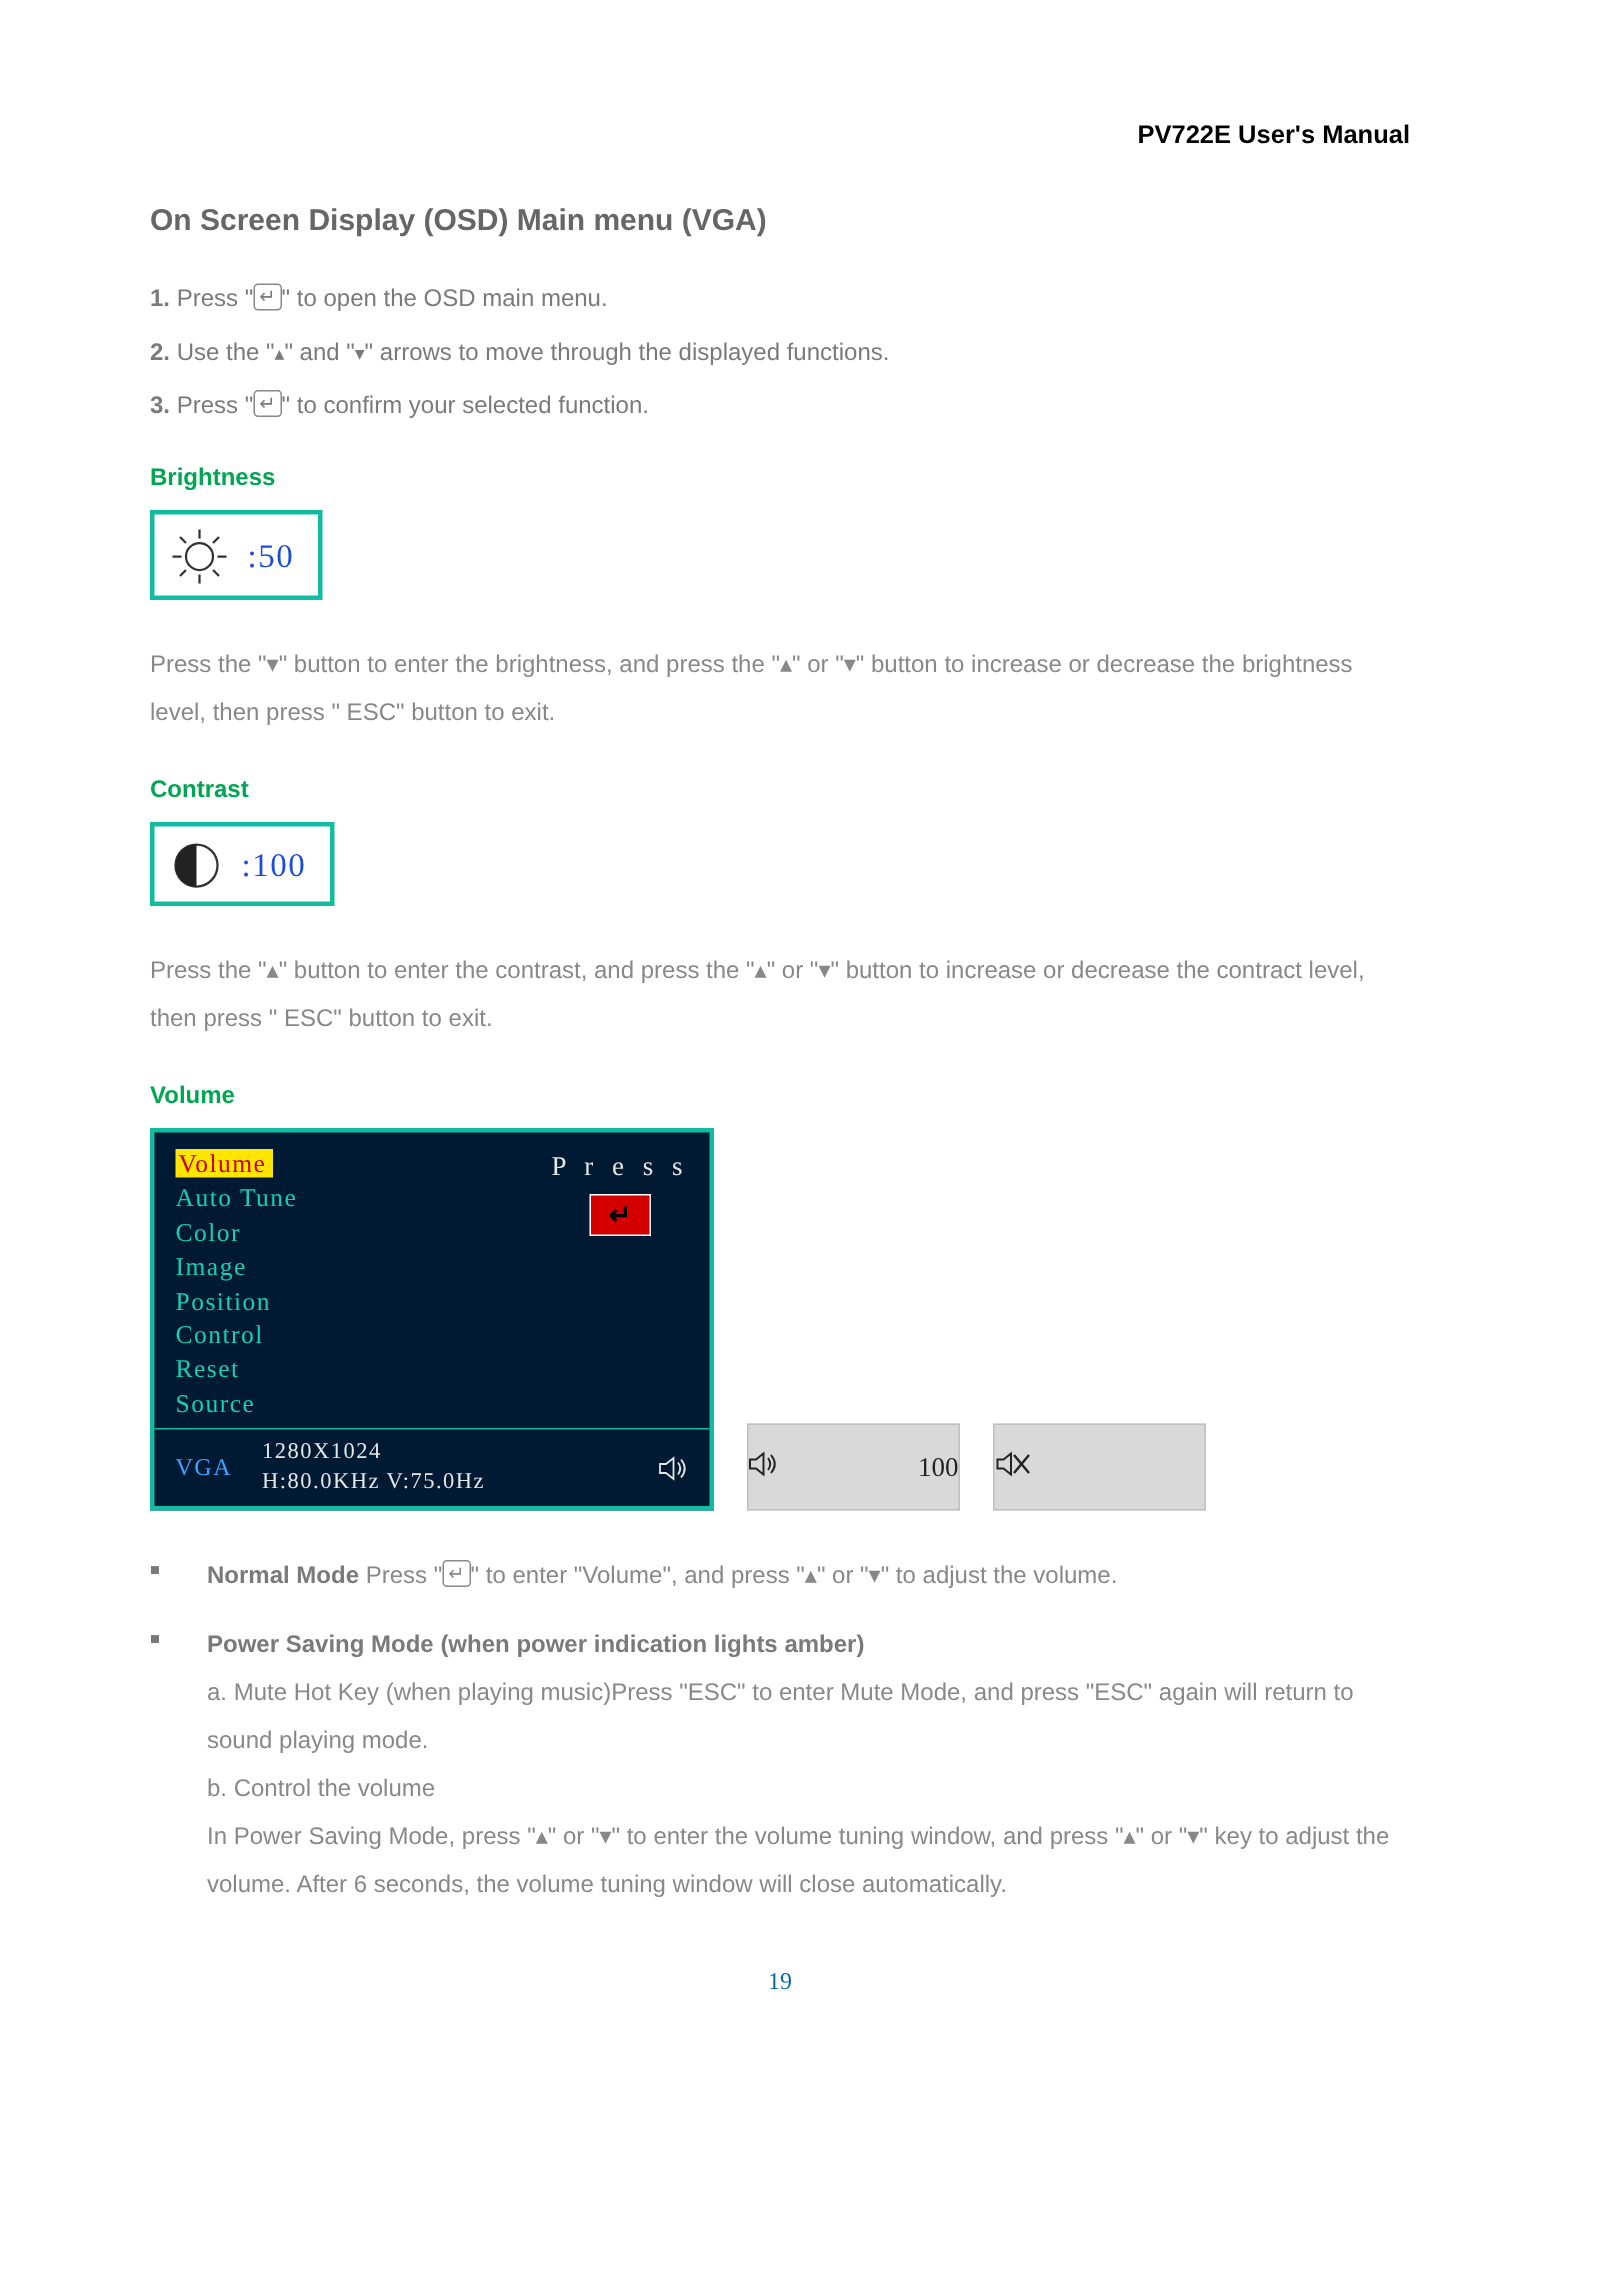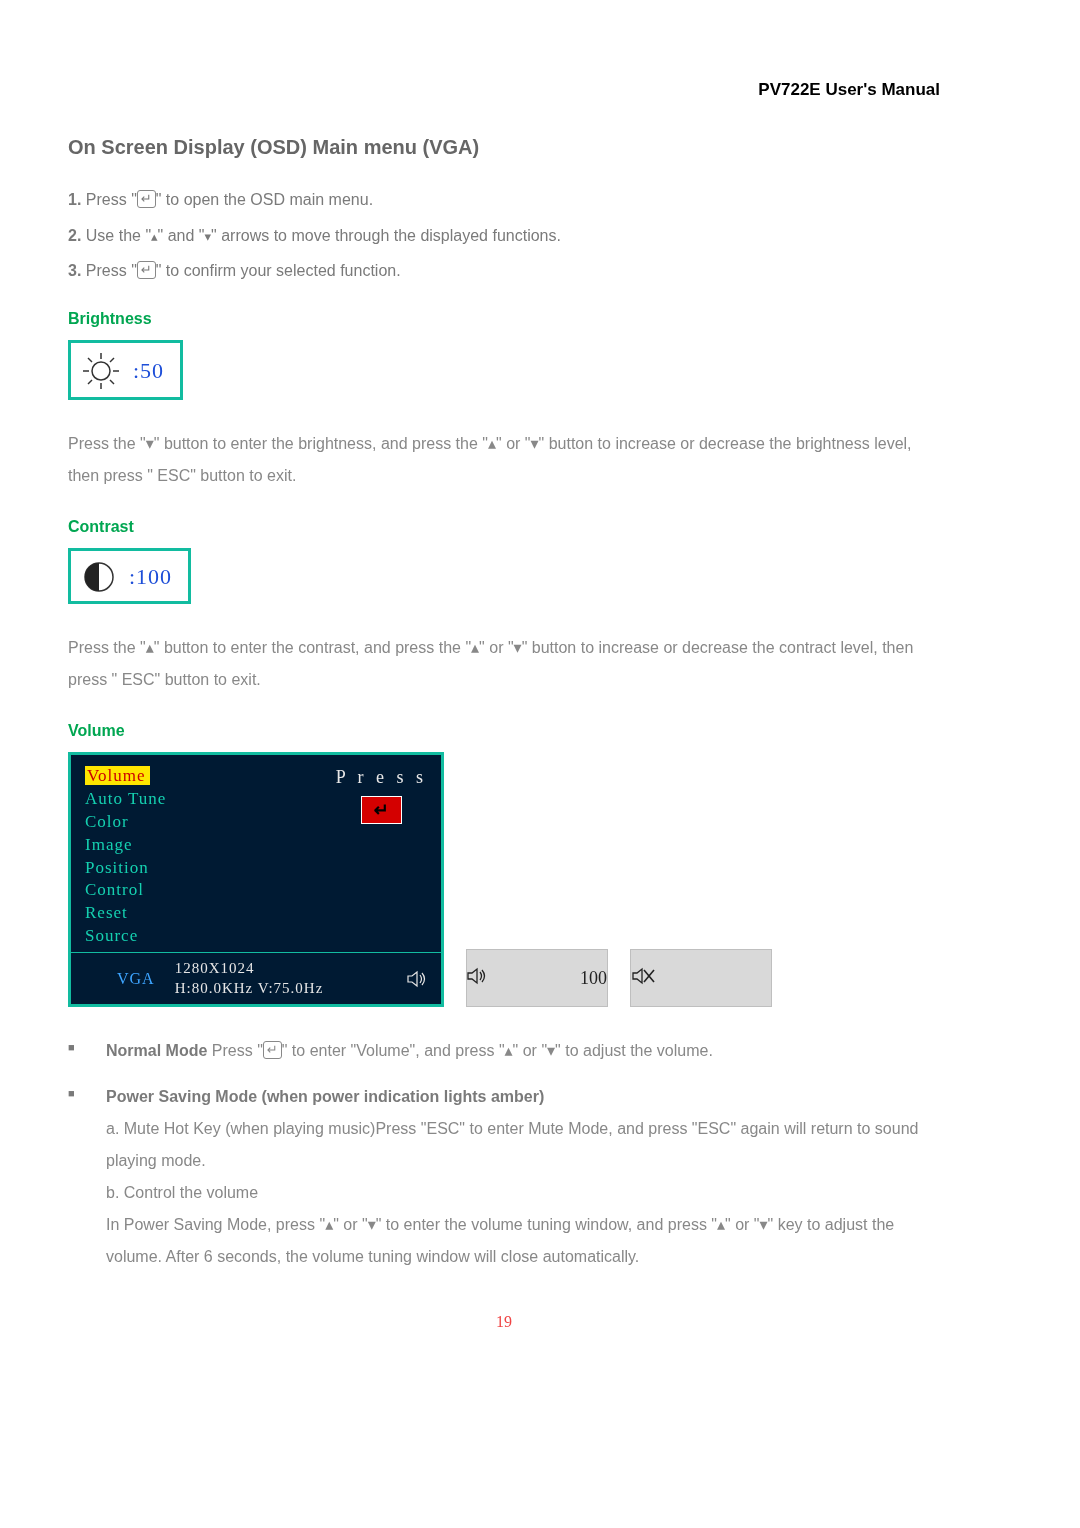--- a/index.html
+++ b/index.html
@@ -5,21 +5,21 @@
   body {
     margin: 0;
     padding: 0;
     background: #fff;
     font-family: Arial, Helvetica, sans-serif;
     width: 1080px;
   }
   .page {
     box-sizing: border-box;
     width: 1080px;
-    padding: 80px 140px 60px 68px;
+    padding: 80px 140px 60px 100px;
   }
   .doc-title {
     text-align: right;
     font-weight: bold;
     color: #000;
     font-size: 17px;
     margin-bottom: 36px;
   }
   h2.section-title {
     font-size: 20px;
@@ -131,21 +131,20 @@
     padding: 6px 12px 6px 14px;
     display: flex;
     align-items: center;
     gap: 20px;
   }
   .vga-txt {
     color: #3da5ff;
     font-family: Georgia, 'Times New Roman', serif;
     font-size: 16px;
     letter-spacing: 1px;
-    margin-left: 32px;
   }
   .res-txt {
     color: #e6e6e6;
     font-family: Georgia, 'Times New Roman', serif;
     font-size: 15px;
     text-align: left;
     line-height: 1.3;
     letter-spacing: 1px;
   }
   .spk-small svg { display:block; }
@@ -185,21 +184,21 @@
     line-height: 2.0;
   }
   ul.bullets .li-body .bold {
     font-weight: bold;
     color: #7a7a7a;
   }
   .pagenum {
     text-align: center;
     font-family: 'Times New Roman', Georgia, serif;
     font-size: 16px;
-    color: #ef4444;
+    color: #0369a1;
     margin-top: 40px;
   }
 </style>
 </head>
 <body>
 
 <div class="page">
 
   <div class="doc-title">PV722E User's Manual</div>
 

